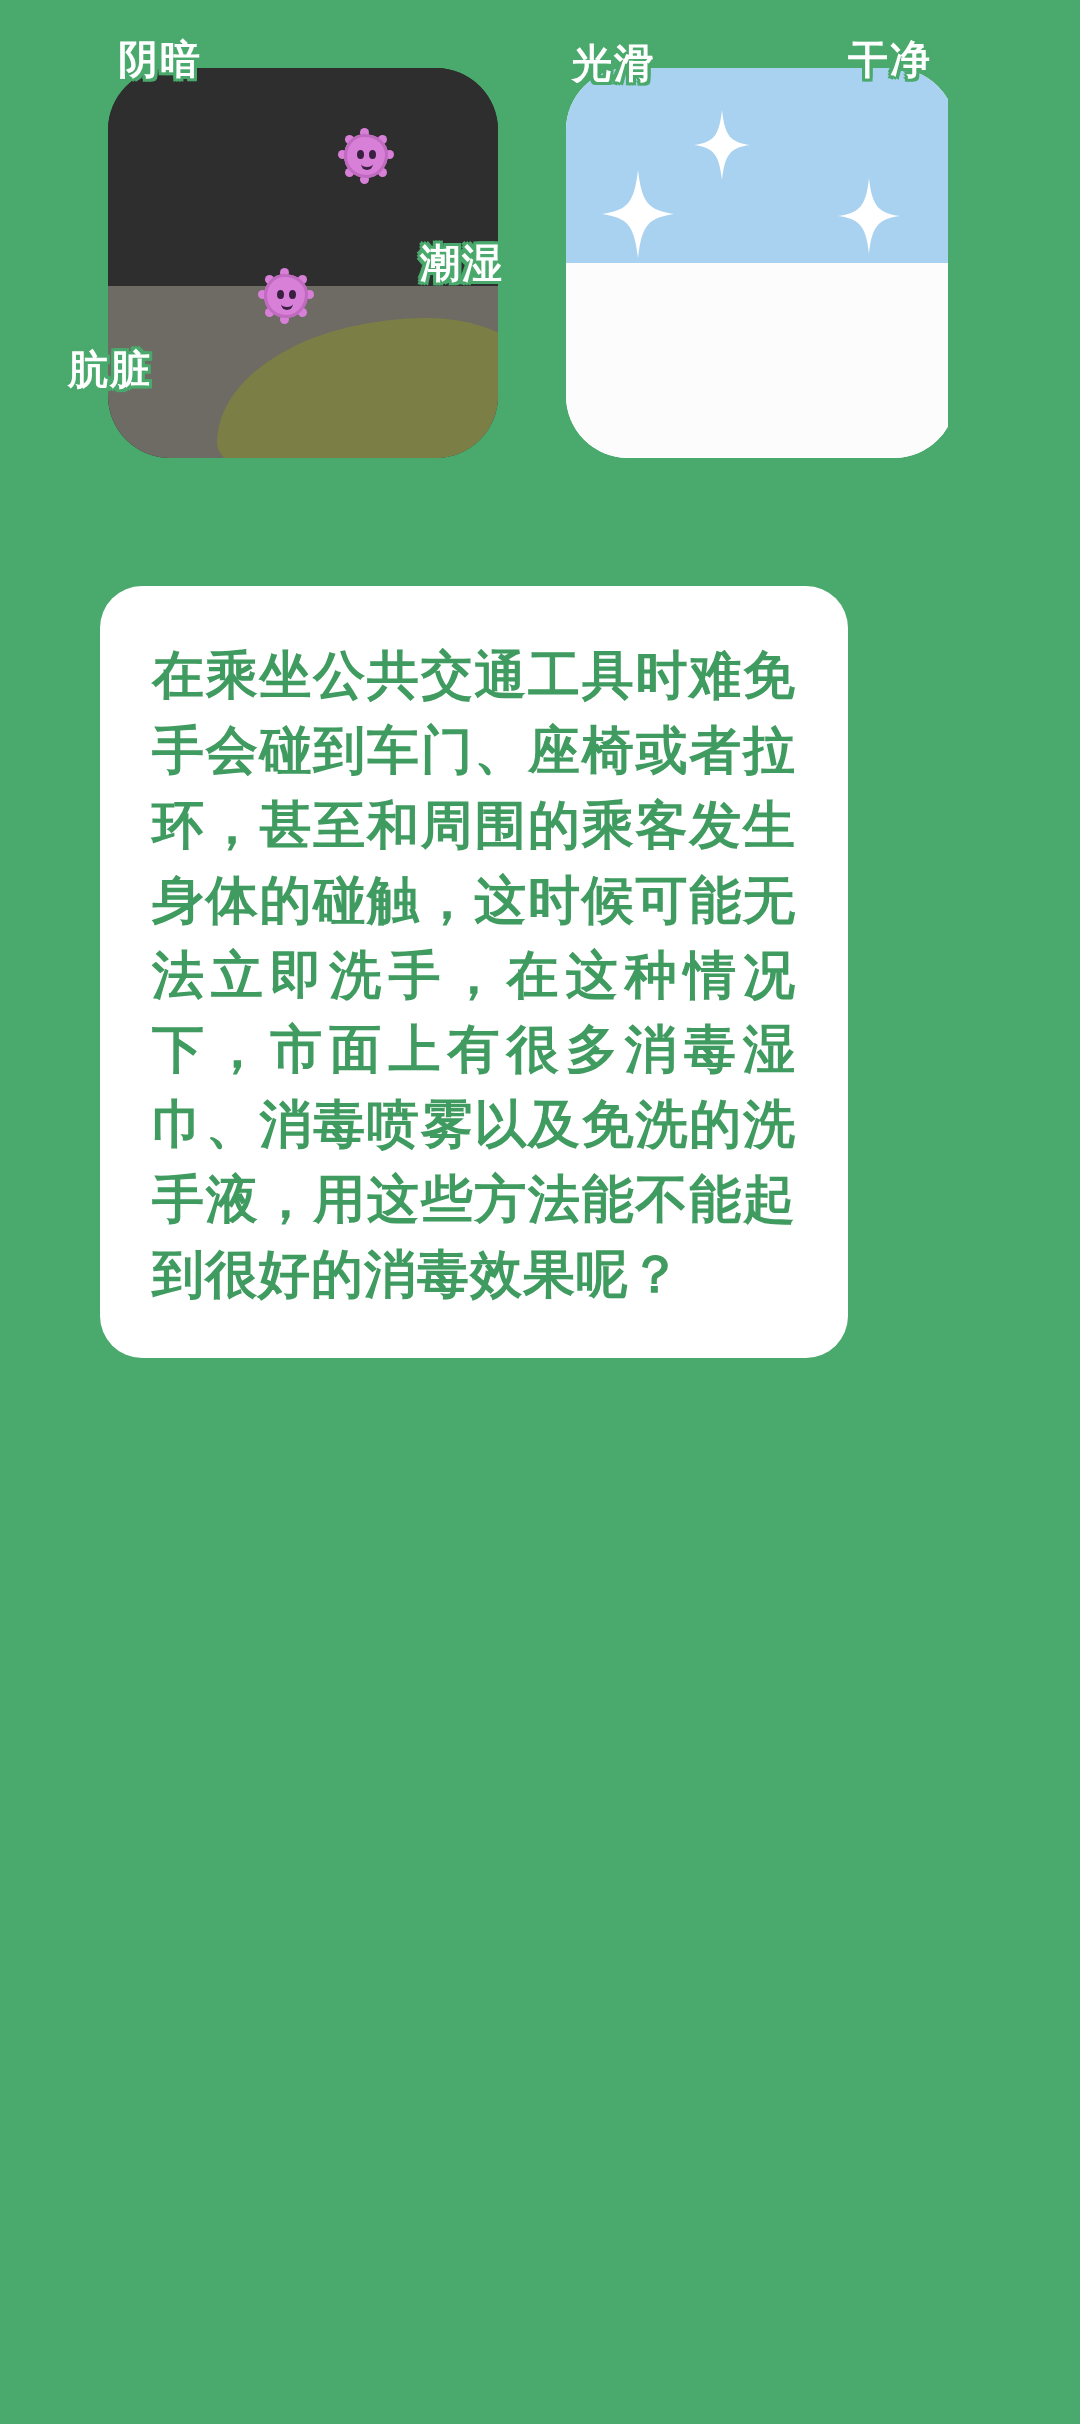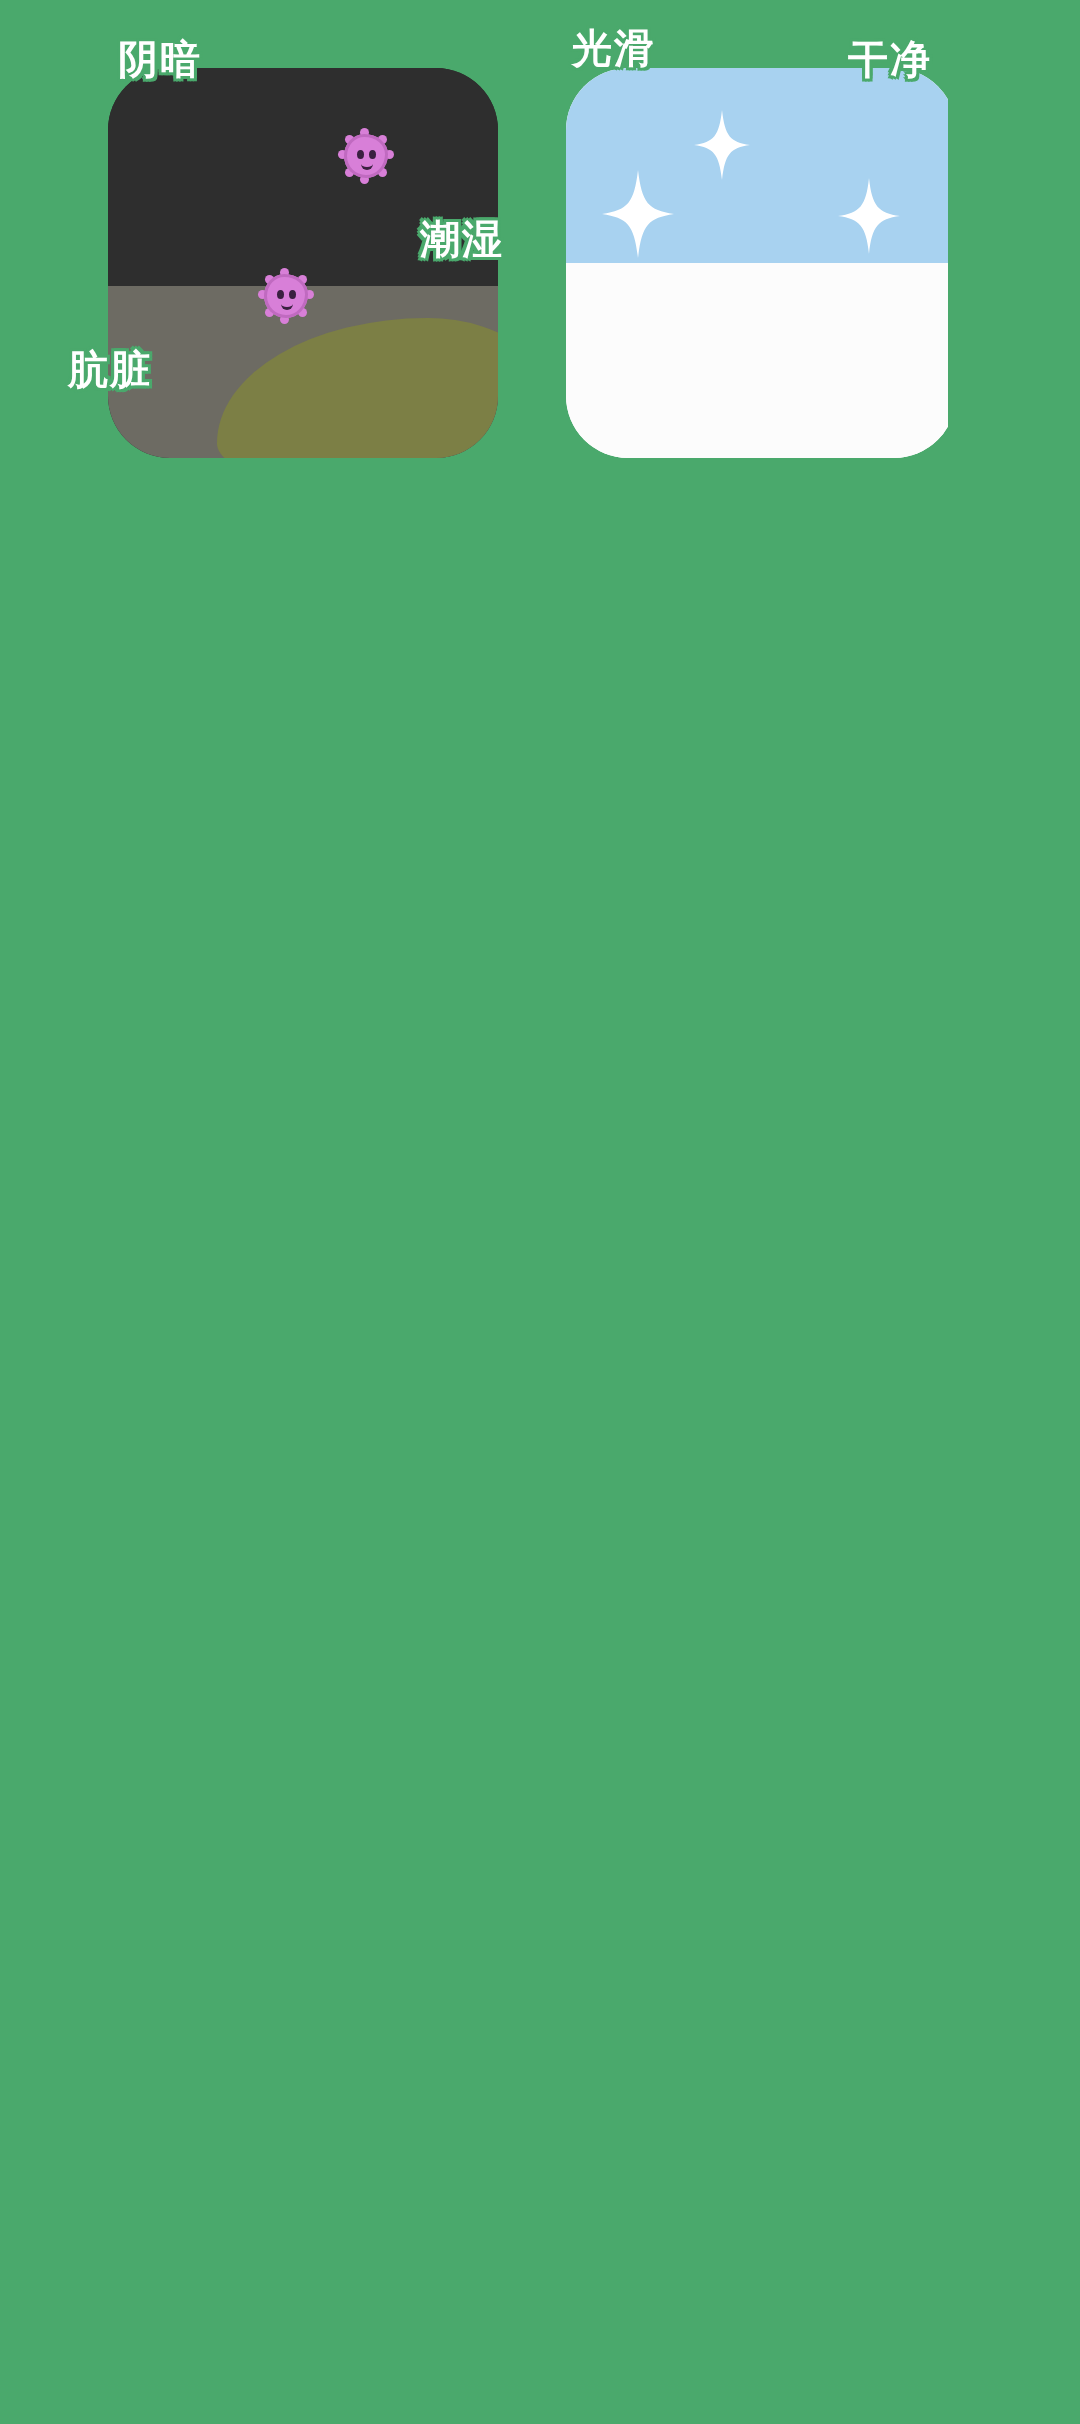--- a/index.html
+++ b/index.html
@@ -140,23 +140,23 @@
     font-size: 40px;
     letter-spacing: 2px;
     text-shadow:
        3px 0 0 #4aa96c, -3px 0 0 #4aa96c,
        0 3px 0 #4aa96c, 0 -3px 0 #4aa96c,
        3px 3px 0 #4aa96c, -3px -3px 0 #4aa96c,
        3px -3px 0 #4aa96c, -3px 3px 0 #4aa96c;
     white-space: nowrap;
   }
   .lbl-dark   { left: 118px; top: 32px; }
-  .lbl-damp   { left: 420px; top: 212px; text-align: right; }
+  .lbl-damp   { left: 420px; top: 236px; text-align: right; }
   .lbl-filthy { left: 68px;  top: 342px; }
-  .lbl-smooth { left: 572px; top: 21px; }
+  .lbl-smooth { left: 572px; top: 36px; }
   .lbl-clean  { left: 848px; top: 32px; font-family: Liberation Serif, serif; }
 
   
   .quote-card {
     margin: 128px 100px 0 100px;
     background: #ffffff;
     border-radius: 42px;
     padding: 52px 52px 46px 52px;
     box-sizing: border-box;
   }
@@ -246,15 +246,18 @@
       </div>
     </div>
 
     <div class="img-label lbl-dark">阴暗</div>
     <div class="img-label lbl-damp">潮湿</div>
     <div class="img-label lbl-filthy">肮脏</div>
     <div class="img-label lbl-smooth">光滑</div>
     <div class="img-label lbl-clean">干净</div>
   </div>
 
+  <div class="quote-card">
+    <p class="quote-text">在乘坐公共交通工具时难免手会碰到车门、座椅或者拉环，甚至和周围的乘客发生身体的碰触，这时候可能无法立即洗手，在这种情况下，市面上有很多消毒湿巾、消毒喷雾以及免洗的洗手液，用这些方法能不能起到很好的消毒效果呢？</p>
+  </div>
 
 
 </div>
 
 </body></html>

